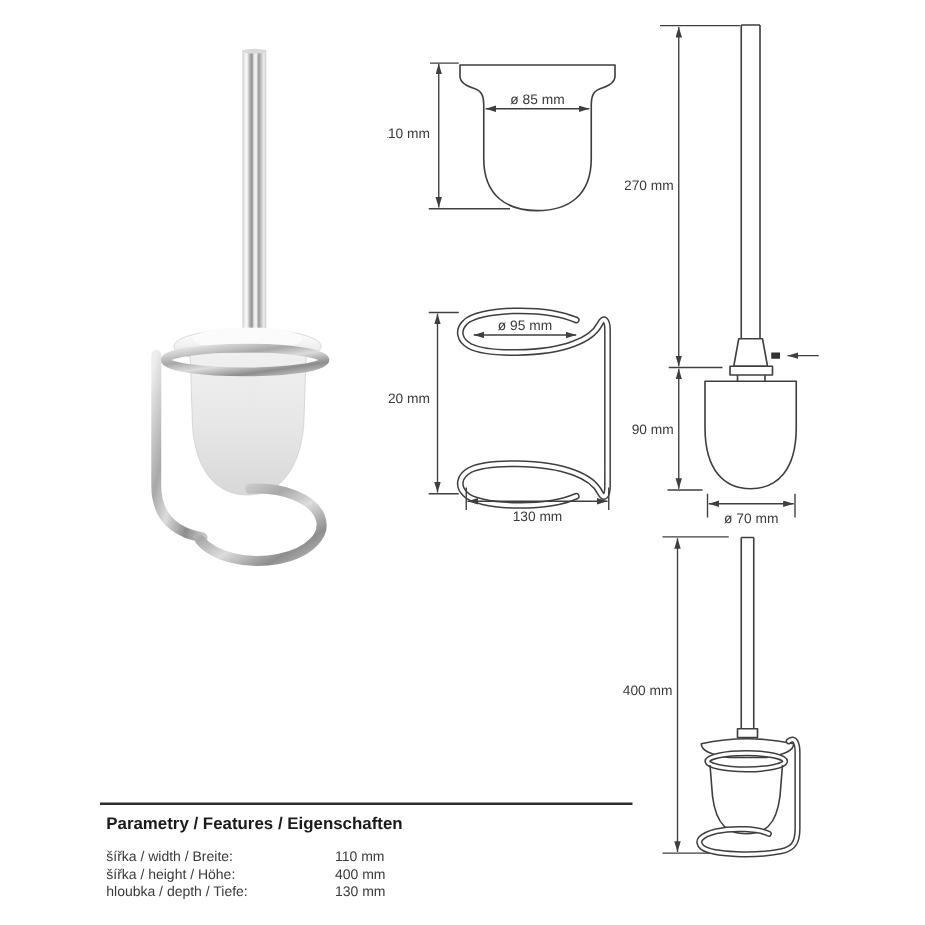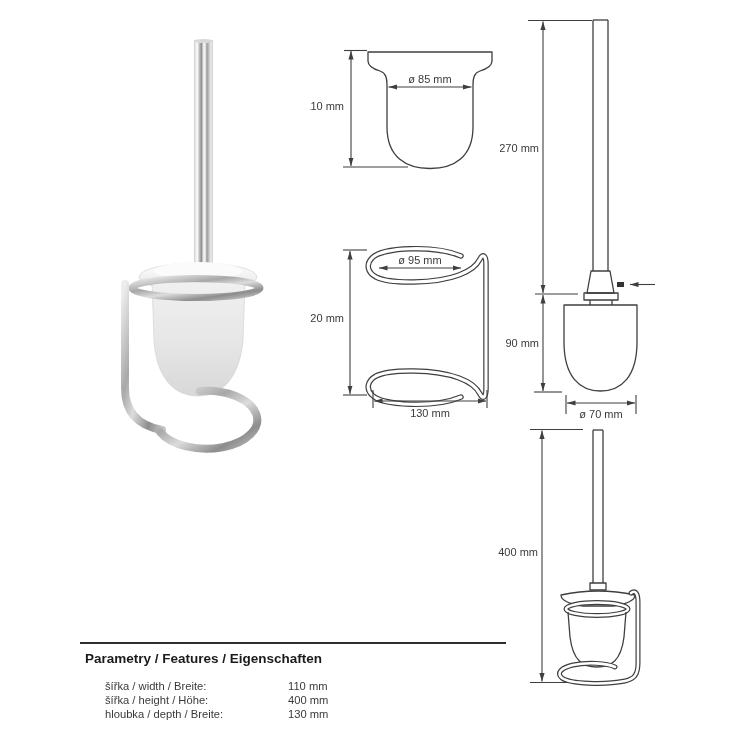--- a/index.html
+++ b/index.html
@@ -8,21 +8,21 @@
   .stage { position:relative; width:740px; height:740px; background:#fff; overflow:hidden; }
   .abs { position:absolute; }
   svg text { font-family:"Liberation Sans","DejaVu Sans",sans-serif; font-size:11px; fill:#3a3a3a; }
   .tline { fill:none; stroke:#3f3f3f; stroke-width:1.3; stroke-linejoin:round; }
   .dline { fill:none; stroke:#3f3f3f; stroke-width:1.1; }
   .wire-dark { fill:none; stroke:#3f3f3f; stroke-width:5.5; stroke-linecap:round; stroke-linejoin:round; }
   .wire-core { fill:none; stroke:#ffffff; stroke-width:3.1; stroke-linecap:round; stroke-linejoin:round; }
   .divider { position:absolute; left:80px; top:642px; width:426px; height:2px; background:#2e2e2e; }
   .tbl-title { position:absolute; left:85px; top:651px; font-size:13.5px; font-weight:bold; color:#1b1b1b; }
   .tbl-rows { position:absolute; left:85px; top:679px; width:320px; }
-  .tbl-row { position:relative; font-size:11.2px; color:#3a3a3a; line-height:14.2px; height:14.2px;margin-left:20px; }
+  .tbl-row { position:relative; font-size:11.2px; color:#3a3a3a; line-height:14.2px; height:14.2px; }
   .tbl-val { position:absolute; left:183px; top:0; }
 </style>
 </head>
 <body>
 
 <div class="stage">
 
   <svg width="0" height="0" class="abs" aria-hidden="true">
     <defs>
       <marker id="ah" orient="auto-start-reverse" markerUnits="userSpaceOnUse" markerWidth="10" markerHeight="7" refX="8.5" refY="2.6">
@@ -151,18 +151,18 @@
   <div class="tbl-rows">
     <div class="tbl-row">
       <span>šířka / width / Breite:</span>
       <span class="tbl-val">110 mm</span>
     </div>
     <div class="tbl-row">
       <span>šířka / height / Höhe:</span>
       <span class="tbl-val">400 mm</span>
     </div>
     <div class="tbl-row">
-      <span>hloubka / depth / Breite:</span>
+      <span>hloubka / depth / Tiefe:</span>
       <span class="tbl-val">130 mm</span>
     </div>
   </div>
 
 </div>
 
 </body></html>

